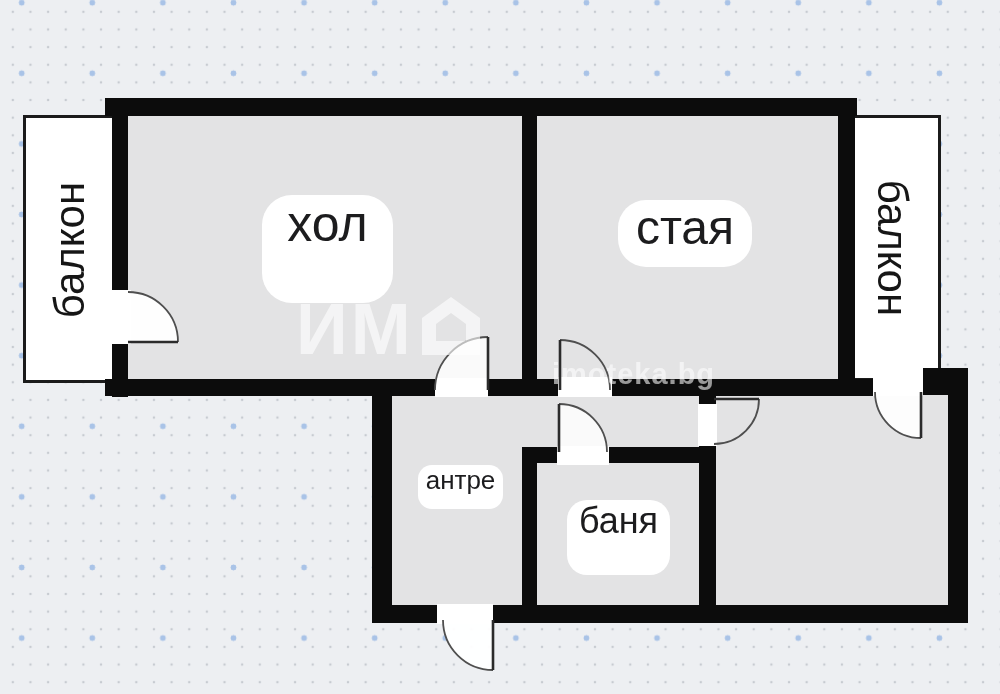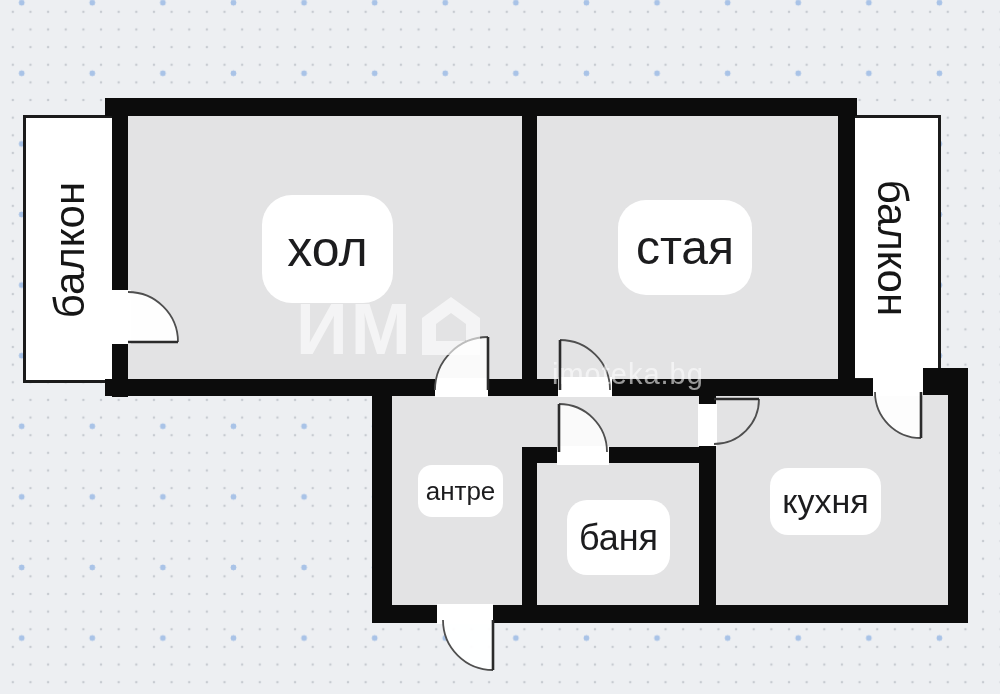--- a/index.html
+++ b/index.html
@@ -20,40 +20,40 @@
   .balcony{
     position:absolute;background:#ffffff;border:3px solid #1b1b1b;
     box-sizing:border-box;
   }
   .floor{position:absolute;background:#e3e3e4;}
   .wall{position:absolute;background:#0c0c0c;}
   .gap{position:absolute;background:#ffffff;}
   .overlay{position:absolute;left:0;top:0;pointer-events:none;}
   .pill{
     position:absolute;background:#ffffff;border-radius:24px;
-    display:flex;align-items:center;justify-content:center;
+    display:flex;justify-content:center;
     color:#1c1c1e;
   }
   .pill span{white-space:nowrap;}
   .balcony-label{
     position:absolute;display:flex;align-items:center;justify-content:center;
     color:#161616;font-size:42px;white-space:nowrap;
   }
   .rot-ccw{transform:rotate(-90deg);}
   .rot-cw{transform:rotate(90deg);}
   .watermark{
     position:absolute;left:296px;top:296px;height:66px;
     display:flex;align-items:center;
     font-size:72px;font-weight:700;letter-spacing:3px;
     color:rgba(255,255,255,0.62);
   }
   .watermark .house{margin:0 4px 6px 6px;}
   .watermark-site{
     position:absolute;left:552px;top:358px;
-    font-size:29px;font-weight:400;letter-spacing:1px;
+    font-size:29px;font-weight:700;letter-spacing:1px;
     color:rgba(255,255,255,0.58);
   }
 </style>
 </head>
 <body>
 
 <div class="stage">
 
   <div class="balcony" style="left:23px;top:115px;width:96px;height:268px;"></div>
   <div class="balcony" style="left:845px;top:115px;width:96px;height:266px;"></div>
@@ -107,31 +107,28 @@
     <path d="M921,392 L921,438" stroke="#2b2b2b" stroke-width="2.6"></path>
 
     <path d="M493,620 L443,620 A50,50 0 0 0 493,670 Z" fill="rgba(255,255,255,0.95)" stroke="none"></path>
     <path d="M443,620 A50,50 0 0 0 493,670" fill="none" stroke="#4f4f4f" stroke-width="1.8"></path>
     <path d="M493,620 L493,670" stroke="#2b2b2b" stroke-width="2.6"></path>
   </svg>
 
   <div class="pill" style="left:262px;top:195px;width:131px;height:108px;border-radius:30px;font-size:50px;">
     <span>хол</span>
   </div>
-  <div class="pill" style="left:618px;top:200px;width:134px;height:95px;border-radius:28px;font-size:48px;">
+  <div class="pill" style="left:618px;top:200px;width:134px;height:67px;border-radius:28px;font-size:48px;">
     <span>стая</span>
   </div>
-  <div class="pill" style="left:418px;top:465px;width:85px;height:52px;border-radius:14px;font-size:26px;">
+  <div class="pill" style="left:418px;top:465px;width:85px;height:44px;border-radius:14px;font-size:26px;">
     <span>антре</span>
   </div>
   <div class="pill" style="left:567px;top:500px;width:103px;height:75px;border-radius:20px;font-size:36px;">
     <span>баня</span>
-  </div>
-  <div class="pill" style="left:770px;top:468px;width:111px;height:67px;border-radius:18px;font-size:34px;">
-    <span>кухня</span>
   </div>
 
   <div class="balcony-label rot-ccw" style="left:-60px;top:230px;width:260px;height:40px;">
     <span>балкон</span>
   </div>
   <div class="balcony-label rot-cw" style="left:762px;top:228px;width:260px;height:40px;">
     <span>балкон</span>
   </div>
 
   <div class="watermark">

